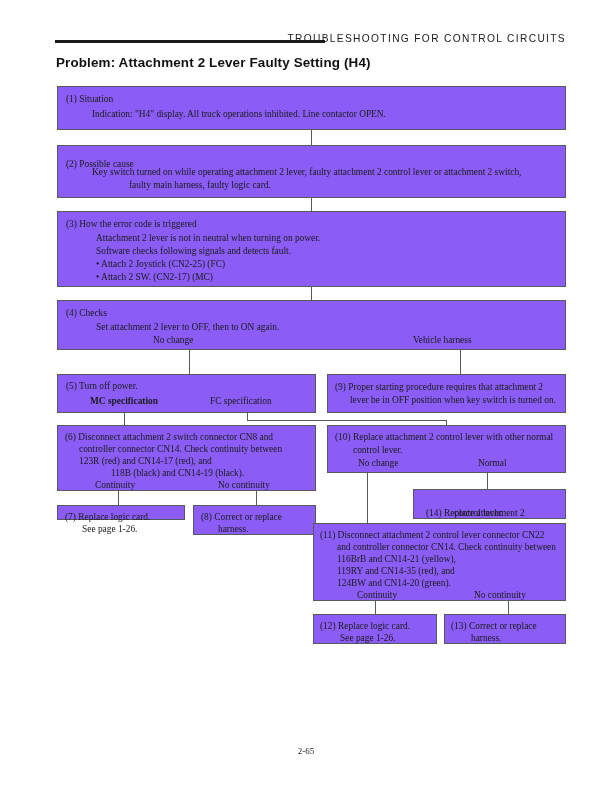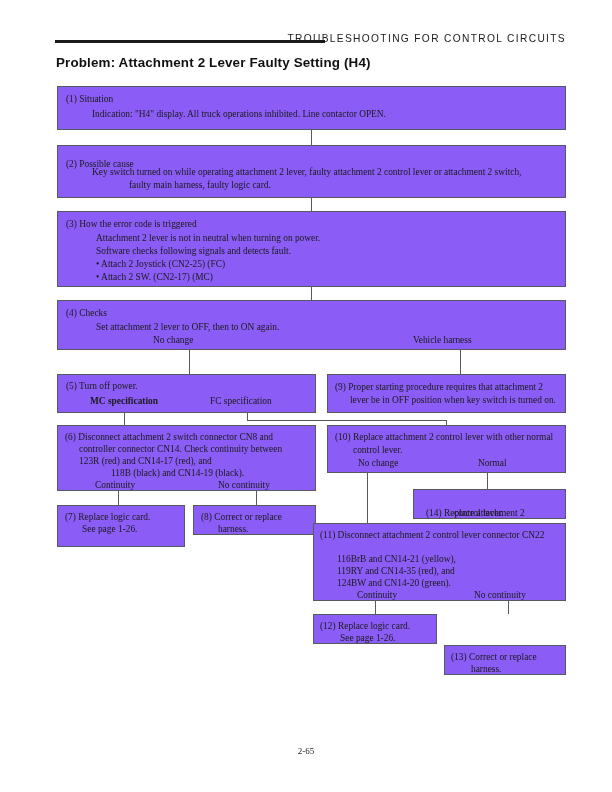--- a/index.html
+++ b/index.html
@@ -165,47 +165,48 @@
   <div class="conn v" style="left:256px; top:491px; height:14px;"></div>
 
   <div class="conn v" style="left:367px; top:473px; height:50px;"></div>
   <div class="conn v" style="left:487px; top:473px; height:16px;"></div>
 
   <div class="box" style="left:413px; top:489px; width:153px; height:30px;">
     <span class="ln" style="left:12px; top:5px; text-align:center;margin-top:12px;">(14) Replace attachment 2</span>
     <span class="ln" style="left:40px; top:17px;">control lever.</span>
   </div>
 
-  <div class="box" style="left:57px; top:505px; width:128px; height:42px;">
+  <div class="box" style="left:57px; top:505px; width:128px; height:15px;">
     <span class="ln" style="left:7px; top:5px;">(7) Replace logic card.</span>
     <span class="ln" style="left:24px; top:17px;">See page 1-26.</span>
   </div>
 
   <div class="box" style="left:193px; top:505px; width:123px; height:30px;">
     <span class="ln" style="left:7px; top:5px;">(8) Correct or replace</span>
     <span class="ln" style="left:24px; top:17px;">harness.</span>
   </div>
 
   <div class="box" style="left:313px; top:523px; width:253px; height:78px;">
     <span class="ln" style="left:6px; top:5px;">(11) Disconnect attachment 2 control lever connector CN22</span>
+    <span class="ln" style="left:23px; top:17px;">and controller connector CN14. Check continuity between</span>
     <span class="ln" style="left:23px; top:29px;">116BrB and CN14-21 (yellow),</span>
     <span class="ln" style="left:23px; top:41px;">119RY and CN14-35 (red), and</span>
     <span class="ln" style="left:23px; top:53px;">124BW and CN14-20 (green).</span>
     <span class="blabel" style="left:43px; top:65px;">Continuity</span>
     <span class="blabel" style="left:160px; top:65px;">No continuity</span>
   </div>
 
   <div class="conn v" style="left:375px; top:601px; height:13px;"></div>
   <div class="conn v" style="left:508px; top:601px; height:13px;"></div>
 
   <div class="box" style="left:313px; top:614px; width:124px; height:30px;">
     <span class="ln" style="left:6px; top:5px;">(12) Replace logic card.</span>
     <span class="ln" style="left:26px; top:17px;">See page 1-26.</span>
   </div>
 
-  <div class="box" style="left:444px; top:614px; width:122px; height:30px;margin-top:31px;">
+  <div class="box" style="left:444px; top:614px; width:122px; height:30px;">
     <span class="ln" style="left:6px; top:5px;">(13) Correct or replace</span>
     <span class="ln" style="left:26px; top:17px;">harness.</span>
   </div>
 
   <div class="footer">2-65</div>
 
 </div>
 
 </body></html>

